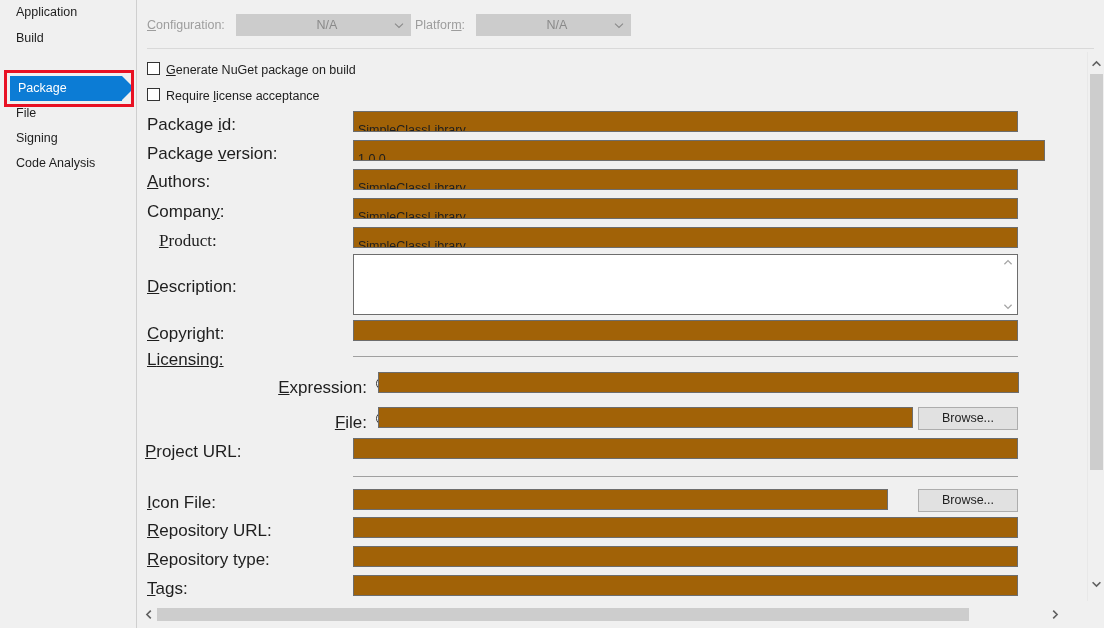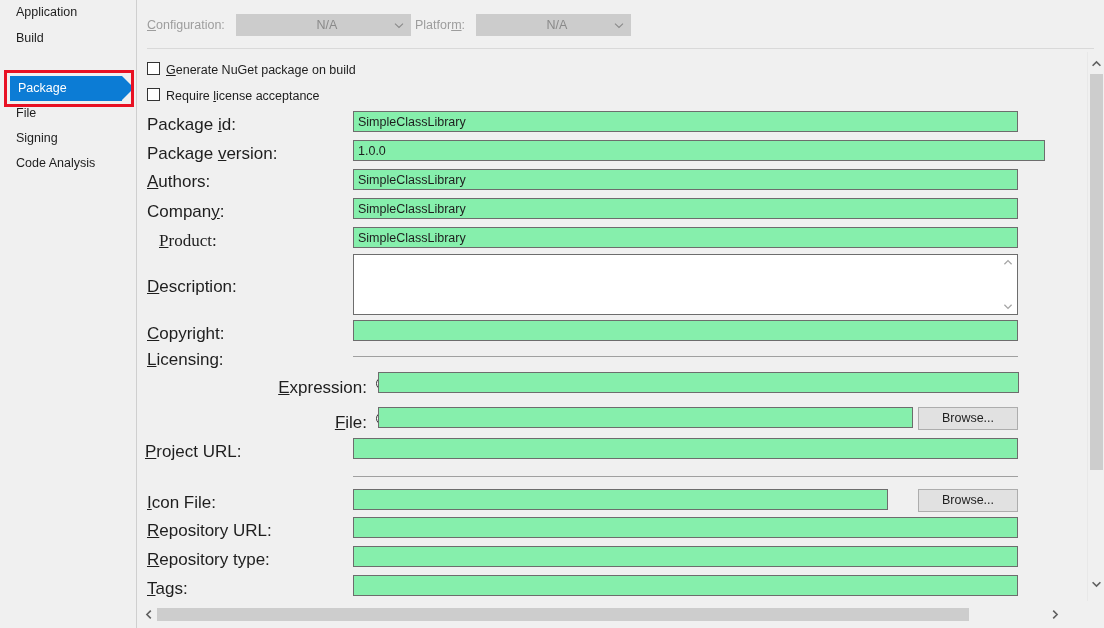--- a/index.html
+++ b/index.html
@@ -147,27 +147,27 @@
     color: #1e1e1e;
     white-space: nowrap;
   }
   .row-label.right {
     text-align: right;
   }
   u { text-decoration: underline; }
 
   .tbox {
     position: absolute;
-    background: #86efac;
+    background: #a16207;
     border: 1px solid #6d6d6d;
     box-sizing: border-box;
     font-family: "Liberation Sans", sans-serif;
     font-size: 12.5px;
     color: #1e1e1e;
-    padding: 1px 4px;
+    padding: 9px 4px;
     line-height: 19px;
     height: 21px;
     white-space: nowrap;
     overflow: hidden;
   }
 
   .area {
     position: absolute;
     background: #ffffff;
     border: 1px solid #6d6d6d;
@@ -374,21 +374,21 @@
             <svg viewBox="0 0 10 7" width="10" height="7">
                 <path d="M1.4 1.8 L5 5.4 L8.6 1.8" stroke="#a6a6a6" stroke-width="1.3" fill="none"></path>
               </svg>
           </span>
         </div>
       </div>
 
       <div class="row-label" style="left:10px; top:272px;"><u>C</u>opyright:</div>
       <div class="tbox" style="left:216px; top:268px; width:665px;"></div>
 
-      <div class="row-label" style="left:10px; top:298px;"><u>L</u>icensing:</div>
+      <div class="row-label" style="left:10px; top:298px;text-decoration:underline;"><u>L</u>icensing:</div>
       <div class="hr" style="left:216px; top:304px; width:665px;"></div>
 
       <div class="row-label right" style="left:100px; top:326px; width:130px;"><u>E</u>xpression:</div>
       <div class="radio" style="left:239px; top:325px;"></div>
       <div class="tbox" style="left:241px; top:320px; width:641px; left:241px;"></div>
 
       <div class="row-label right" style="left:100px; top:361px; width:130px;"><u>F</u>ile:</div>
       <div class="radio" style="left:239px; top:360px;"></div>
       <div class="tbox" style="left:241px; top:355px; width:535px;"></div>
       <div class="btn" style="left:781px; top:355px; width:100px;"><span>Browse...</span></div>

